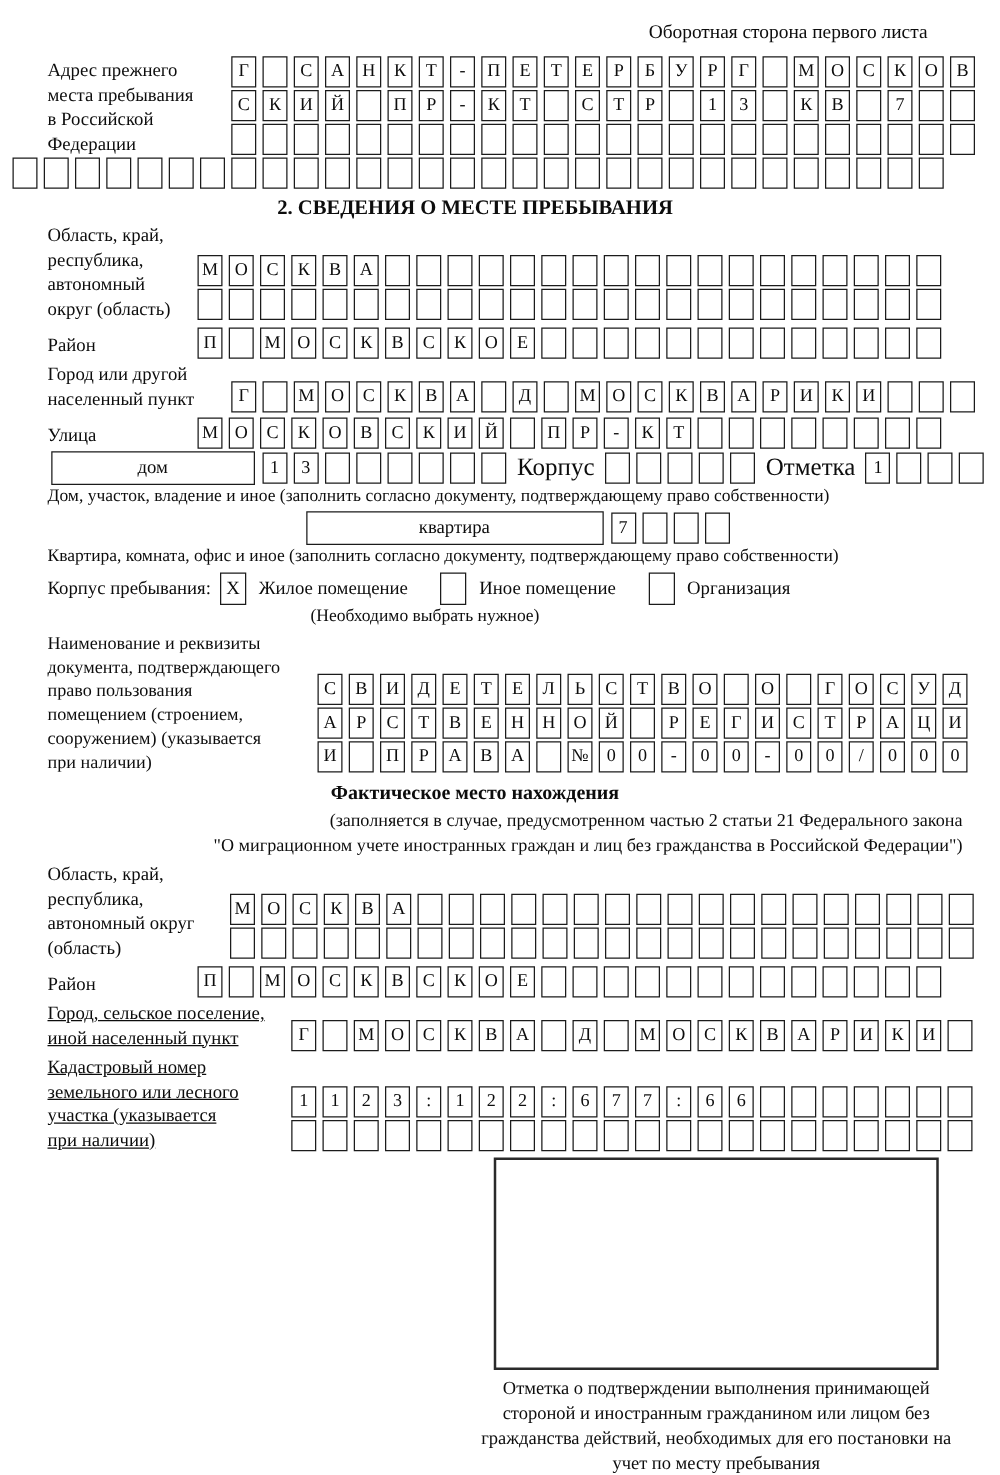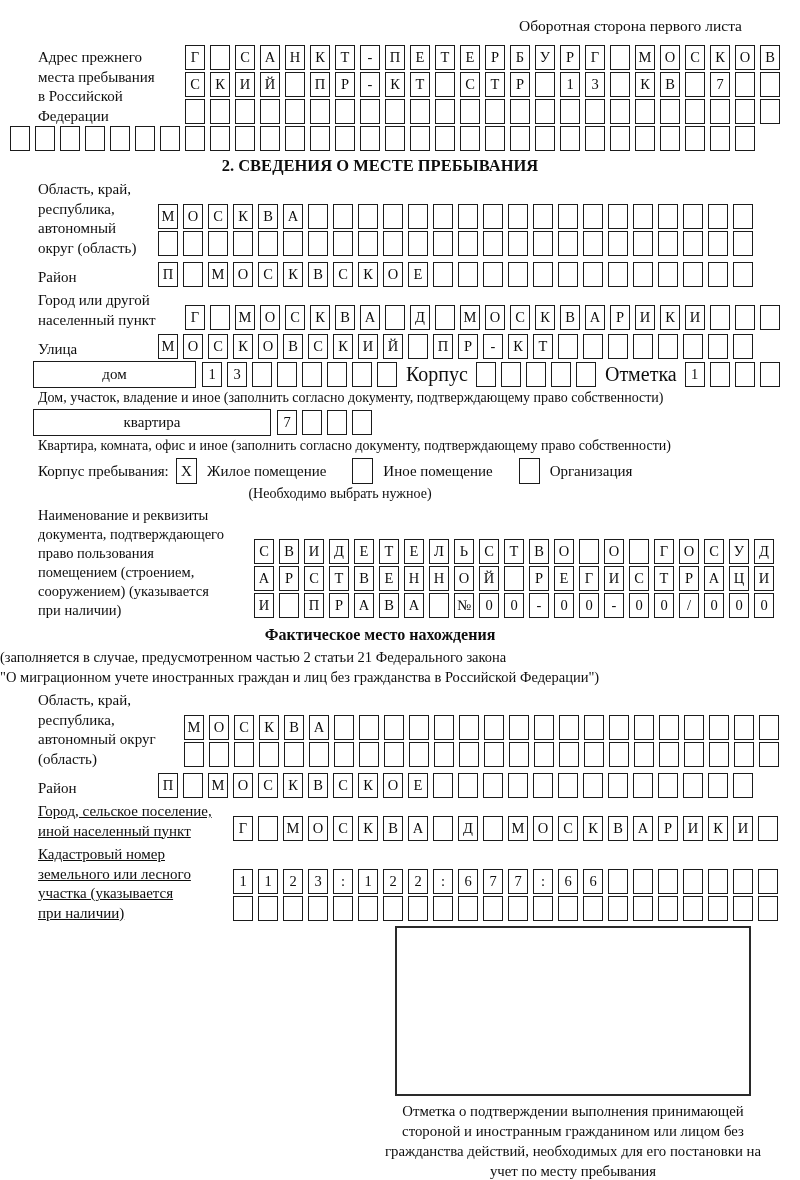--- a/index.html
+++ b/index.html
@@ -22,39 +22,39 @@
   .cell{
     width:20px;height:25px;box-sizing:border-box;border:1.6px solid #1b1b1b;
     margin-right:5px;display:flex;align-items:center;justify-content:center;
     font-size:14.5px;background:#fff;flex:0 0 auto;
   }
   .overflow{margin-left:10px;}
   .note{font-size:14.5px;line-height:18px;text-align:center;margin-top:2px;}
   .smallnote{font-size:14px;line-height:18px;margin:1px 0 2px 0;}
   .stitle{font-weight:bold;font-size:16.5px;line-height:21px;text-align:center;margin:4px 40px 3px 0;}
   .blk{margin-top:4px;}
-  .houserow{margin-left:33px;margin-top:2px;align-items:center;}
+  .houserow{margin-left:33px;margin-top:2px;align-items:center;justify-content:center;}
   .typebox{
     height:27px;box-sizing:border-box;border:1.7px solid #1b1b1b;margin-right:6px;
     display:flex;align-items:center;justify-content:center;font-size:15px;
   }
   .dombox{width:163px;}
   .kvbox{width:238px;}
   .inline-lbl{font-size:20px;padding:0 8px 0 4px;line-height:25px;}
   .stayrow{align-items:center;margin-top:3px;}
   .staylbl{font-size:15px;width:132px;margin-right:6px;}
   .cbox{
     width:21px;height:26px;box-sizing:border-box;border:1.6px solid #1b1b1b;
     display:flex;align-items:center;justify-content:center;font-size:15px;margin-right:10px;flex:0 0 auto;
   }
   .optlbl{font-size:15px;margin-right:26px;}
   .staynote{font-size:14px;line-height:17px;margin:1px 0 3px 205px;width:270px;text-align:center;}
   .docblock .lbl{font-size:14.5px;line-height:19px;}
   .facttitle{font-weight:bold;font-size:16px;line-height:20px;text-align:center;margin:5px 40px 2px 0;}
-  .factnote{font-size:14.5px;line-height:20px;text-align:left;margin-right:30px;}
+  .factnote{font-size:14.5px;line-height:20px;text-align:right;margin-right:30px;}
   .stampbox{
     width:356px;height:170px;box-sizing:border-box;border:2px solid #2a2a2a;
     margin:3px 0 0 395px;background:#fff;
   }
   .caption{
     width:386px;margin:5px 0 0 380px;text-align:center;
     font-size:14.8px;line-height:20px;
   }
 </style>
 </head>

